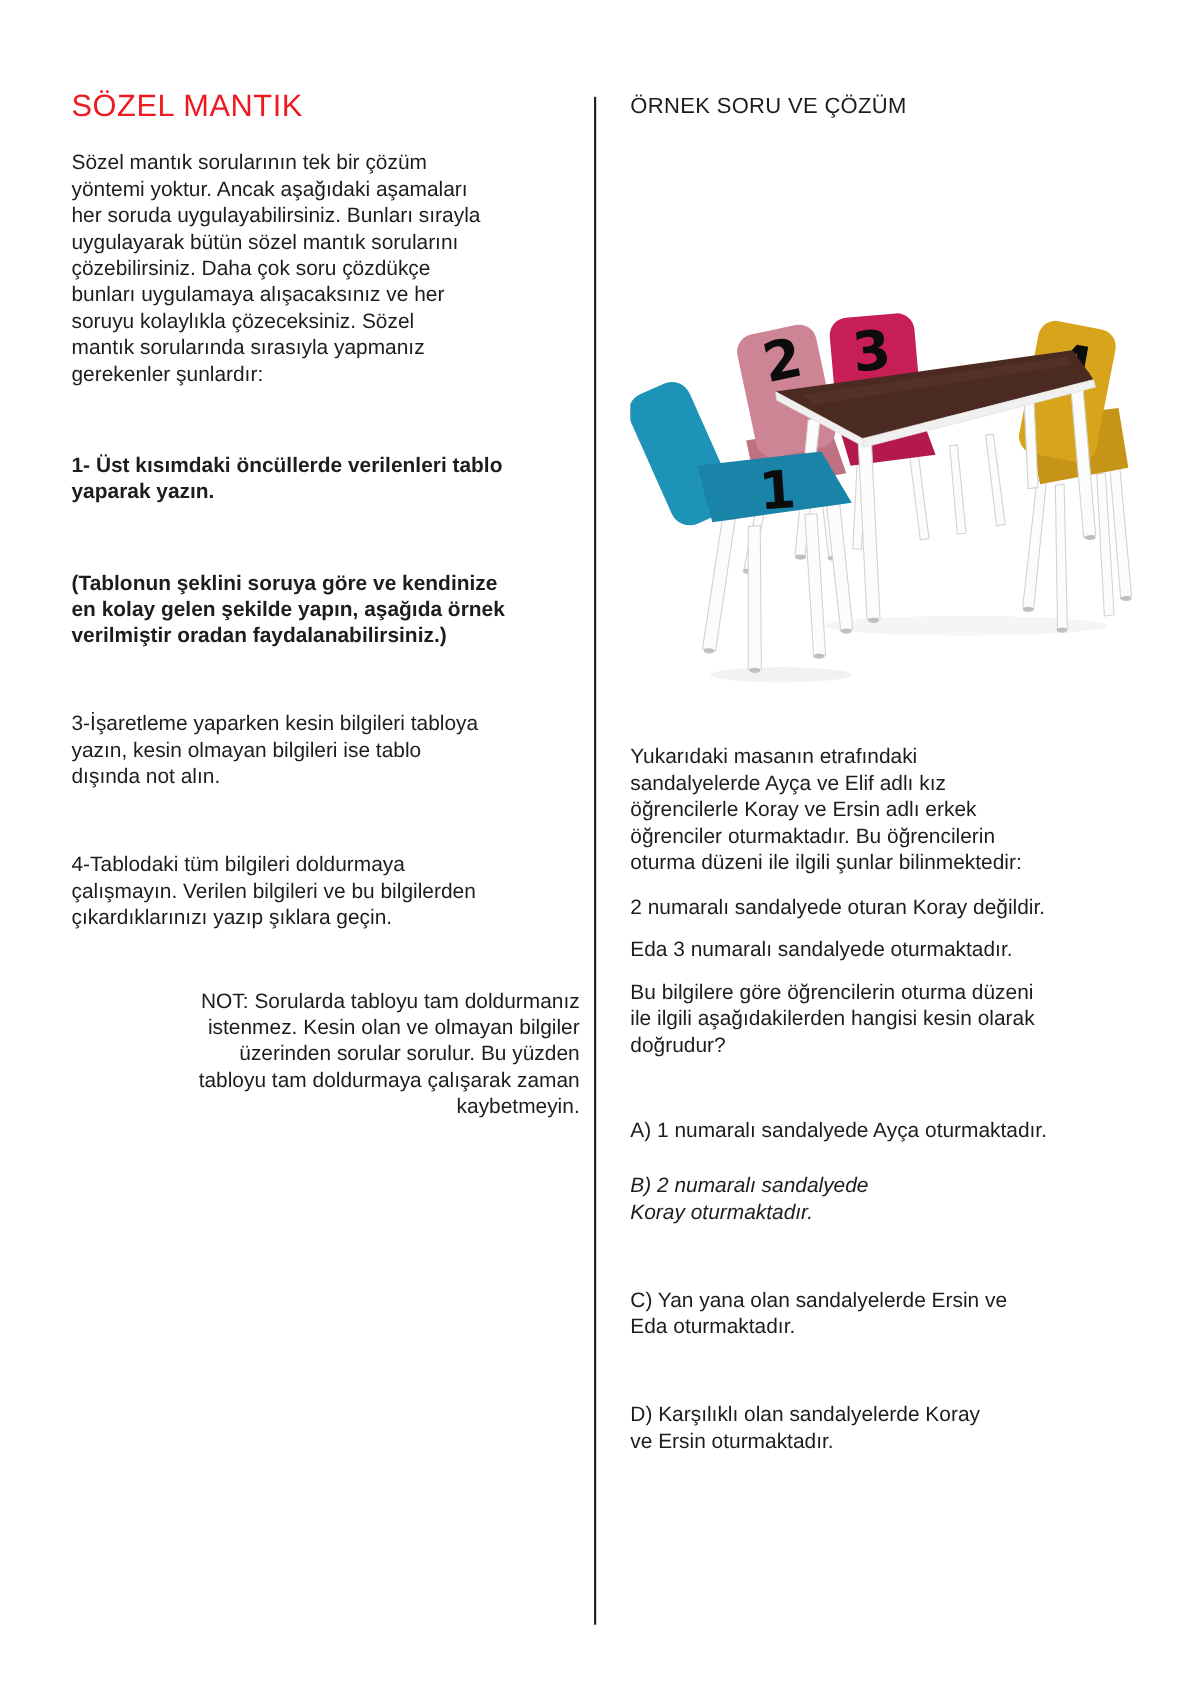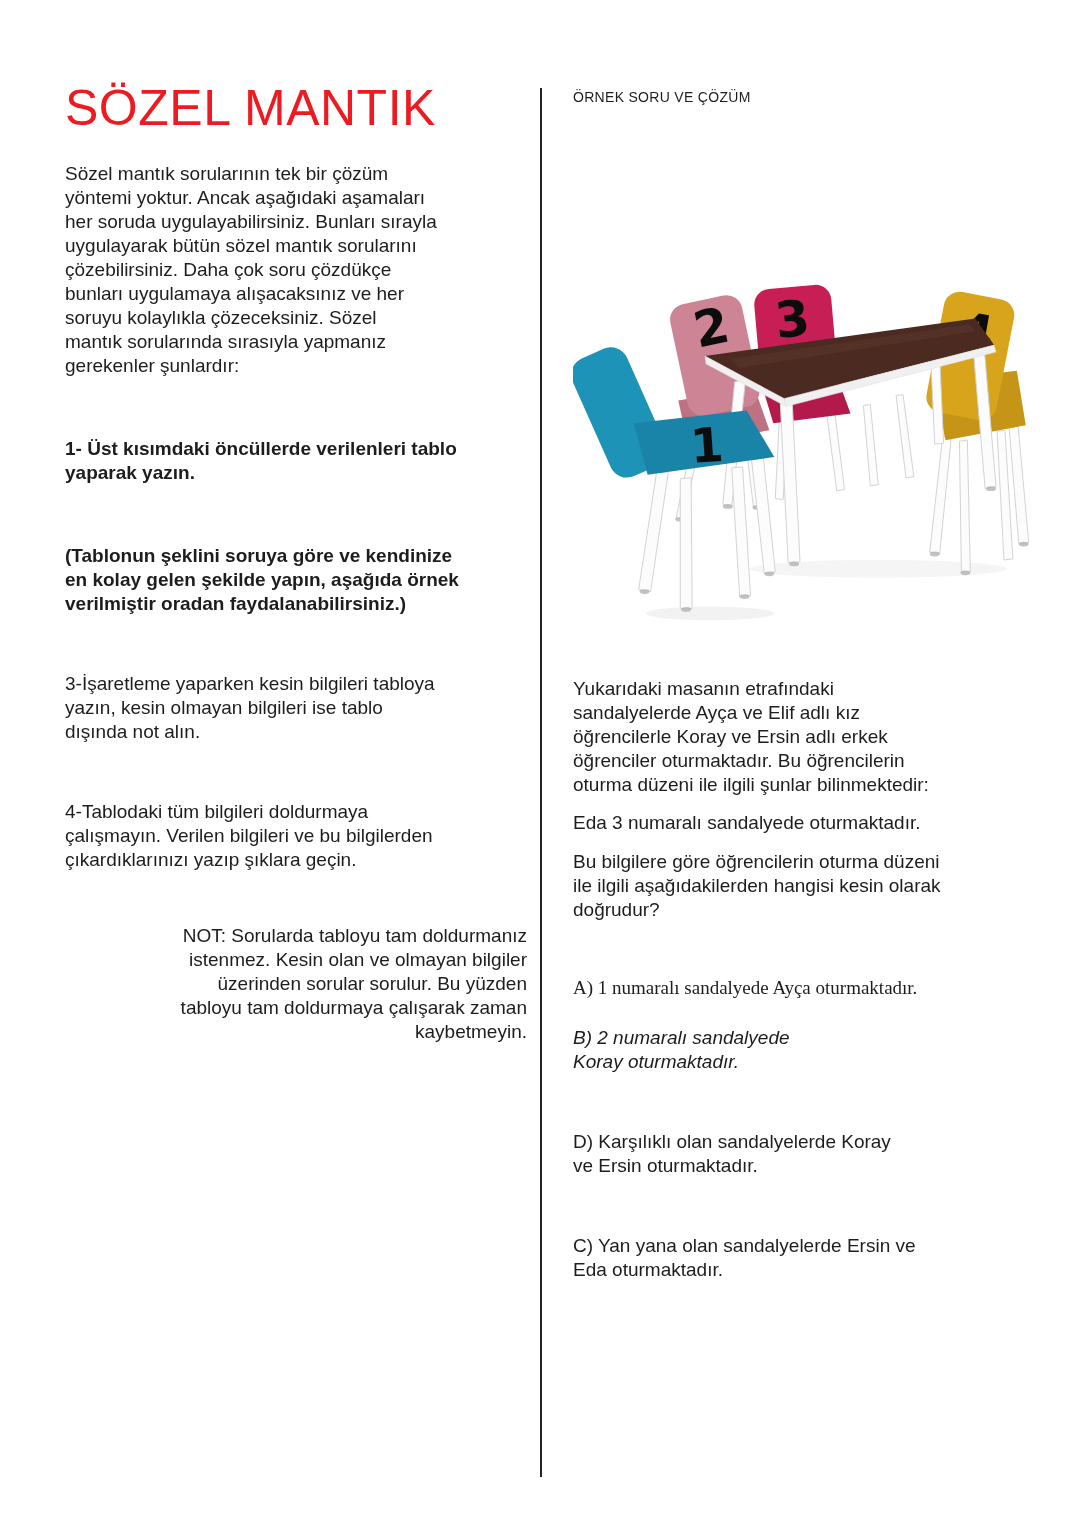--- a/index.html
+++ b/index.html
@@ -4,36 +4,36 @@
 <style>
   html,body { margin:0; padding:0; background:#ffffff; }
   .page {
     position:relative; width:1080px; height:1528px; background:#ffffff;
     font-family:"Liberation Sans", sans-serif; color:#1d1d1d; overflow:hidden;
   }
   .col-left  { position:absolute; left:65px;  top:0; width:462px; }
   .col-right { position:absolute; left:573px; top:0; width:462px; }
   .divider   { position:absolute; left:540px; top:88px; width:2px; height:1389px; background:#232323; }
   .title {
-    font-size:50px; font-weight:400; color:#ed1b21;
+    font-size:28px; font-weight:400; color:#ed1b21;
     margin:80px 0 0 0; line-height:1.12; letter-spacing:0.5px;
   }
   .body { font-size:19px; line-height:24px; margin:0; white-space:pre-line; }
   .intro  { margin-top:26px; }
   .g59    { margin-top:59px;font-weight:bold; }
   .g56    { margin-top:56px; }
   .g52    { margin-top:52px;text-align:right; }
-  .rheader { font-size:14px; font-weight:400; margin:84px 0 0 0; line-height:27px; letter-spacing:0.3px; }
+  .rheader { font-size:20px; font-weight:400; margin:84px 0 0 0; line-height:27px; letter-spacing:0.3px; }
   .figure { display:block; margin-top:146px; width:462px; height:396px; }
   .q-intro { margin-top:24px; }
   .clue1   { margin-top:17px; }
   .clue2   { margin-top:19px; }
   .clue3   { margin-top:14px; }
   .q-main  { margin-top:15px; }
-  .optA    { margin-top:54px;font-family:Liberation Serif, serif; }
+  .optA    { margin-top:54px; }
   .optB    { margin-top:26px;font-style:italic; }
   .optC    { margin-top:56px; }
   .optD    { margin-top:56px; }
   .leg { fill:#fcfcfc; stroke:#d2d2d2; stroke-width:1; }
   .tip { fill:#b3b3b3; opacity:0.8; }
   .rim { fill:#f0f0f0; stroke:#dddddd; stroke-width:0.5; }
   .chair-num { font-family:"DejaVu Sans", sans-serif; font-weight:700; fill:#0c0c0c; text-anchor:middle; }
 </style>
 </head>
 <body>
@@ -139,26 +139,27 @@
         <polygon points="53,168 167,155 195,202 67,220" fill="#1a83a8"></polygon>
         <text class="chair-num" x="128" y="207" font-size="48" transform="rotate(-4 128 207)">1</text>
       </g>
     </svg>
 
     <p class="body q-intro">Yukarıdaki masanın etrafındaki
 sandalyelerde Ayça ve Elif adlı kız
 öğrencilerle Koray ve Ersin adlı erkek
 öğrenciler oturmaktadır. Bu öğrencilerin
 oturma düzeni ile ilgili şunlar bilinmektedir:</p>
+    <p class="body clue1">2 numaralı sandalyede oturan Koray değildir.</p>
     <p class="body clue3">Eda 3 numaralı sandalyede oturmaktadır.</p>
     <p class="body q-main">Bu bilgilere göre öğrencilerin oturma düzeni
 ile ilgili aşağıdakilerden hangisi kesin olarak
 doğrudur?</p>
     <p class="body optA">A) 1 numaralı sandalyede Ayça oturmaktadır.</p>
     <p class="body optB">B) 2 numaralı sandalyede
 Koray oturmaktadır.</p>
+    <p class="body optC">C) Yan yana olan sandalyelerde Ersin ve
+Eda oturmaktadır.</p>
     <p class="body optD">D) Karşılıklı olan sandalyelerde Koray
 ve Ersin oturmaktadır.</p>
-    <p class="body optC">C) Yan yana olan sandalyelerde Ersin ve
-Eda oturmaktadır.</p>
   </div>
 
 </div>
 
 </body></html>

